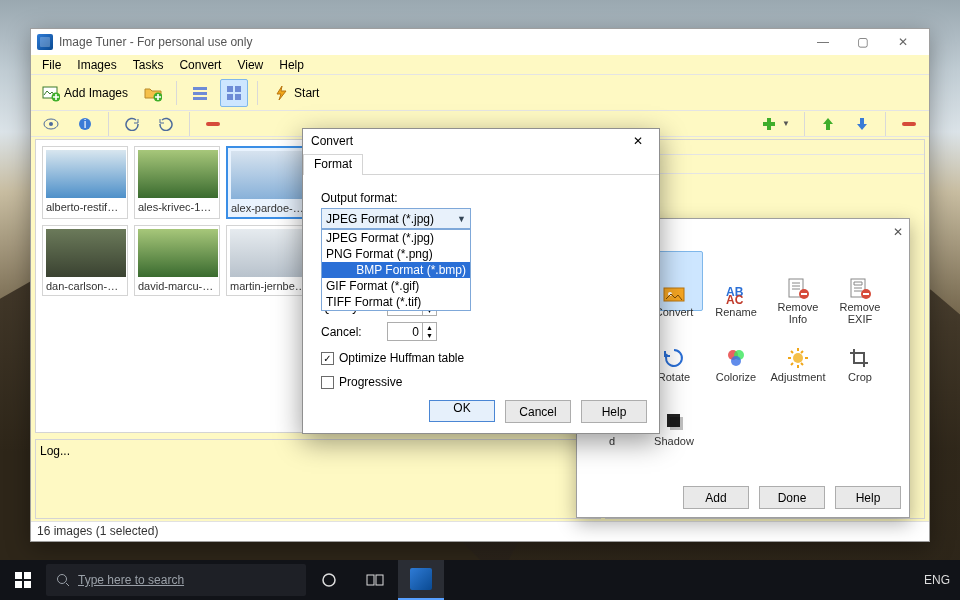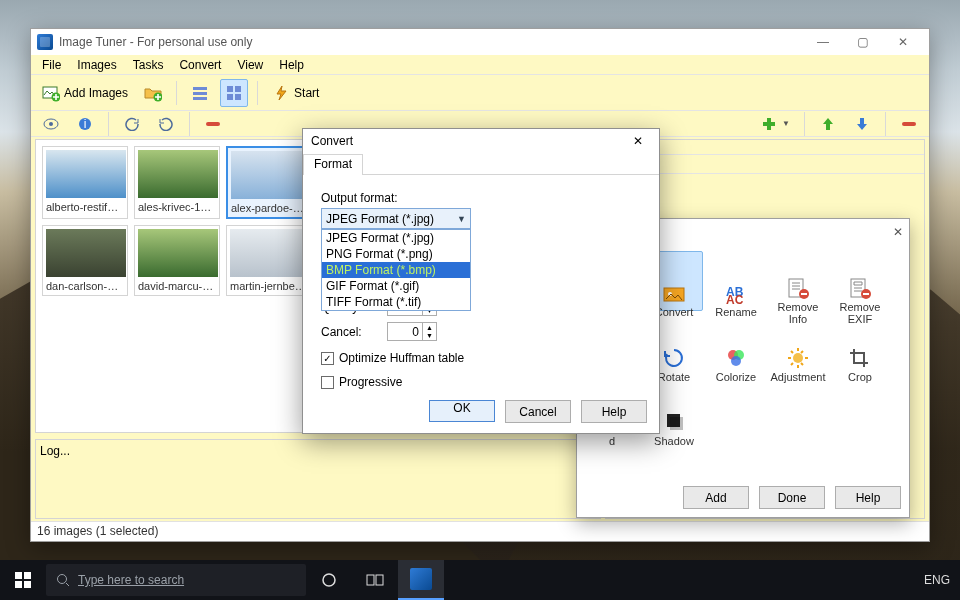--- a/index.html
+++ b/index.html
@@ -75,21 +75,21 @@
   .convert .tb .x{ margin-left:auto; width:26px; text-align:center;}
   .convert .tabs{ height:22px; border-bottom:1px solid #d4d4d4; display:flex; text-align:center;}
   .convert .tabs .tab{ border:1px solid #d4d4d4; border-bottom:none; padding:2px 10px; background:#fff; position:relative; top:1px;}
   .convert .body{ padding:10px 18px;}
   .lbl{ display:block; margin:6px 0 3px;}
   .row{ display:flex; align-items:center; gap:6px; margin-top:6px;}
   .combo{ position:relative; }
   .combo .sel{ width:150px; height:21px; border:1px solid #7fa8d9; background:#e8f1fb; display:flex; align-items:center; padding:0 4px; justify-content:space-between;}
   .combo .dd{ position:absolute; top:21px; left:0; width:150px; border:1px solid #7fa8d9; background:#fff; z-index:5;}
   .combo .dd div{ padding:1px 4px;}
-  .combo .dd div.hi{ background:#2a6fd6; color:#bef264;}
+  .combo .dd div.hi{ background:#2a6fd6; color:#ffffff;text-align:right;}
   .numbox{ display:flex; align-items:center;}
   .numbox input{ width:36px; height:19px; border:1px solid #adadad; text-align:right; padding:0 3px;}
   .spin{ width:14px; height:19px; border:1px solid #adadad; border-left:none; display:flex; flex-direction:column;}
   .spin div{ flex:1; display:flex; align-items:center; justify-content:center; font-size:7px;}
   .chk{ display:flex; align-items:center; gap:5px; margin-top:10px;}
   .chk .box{ width:13px; height:13px; border:1px solid #6b6b6b; display:flex; align-items:center; justify-content:center; font-size:10px;}
   .convert .btns{ position:absolute; bottom:10px; right:12px; display:flex; gap:10px;}
   .pbtn{ width:66px; height:22px; border:1px solid #4a86d4; background:#e6f0fb; display:flex; align-items:flex-start; justify-content:center;}
 
   

